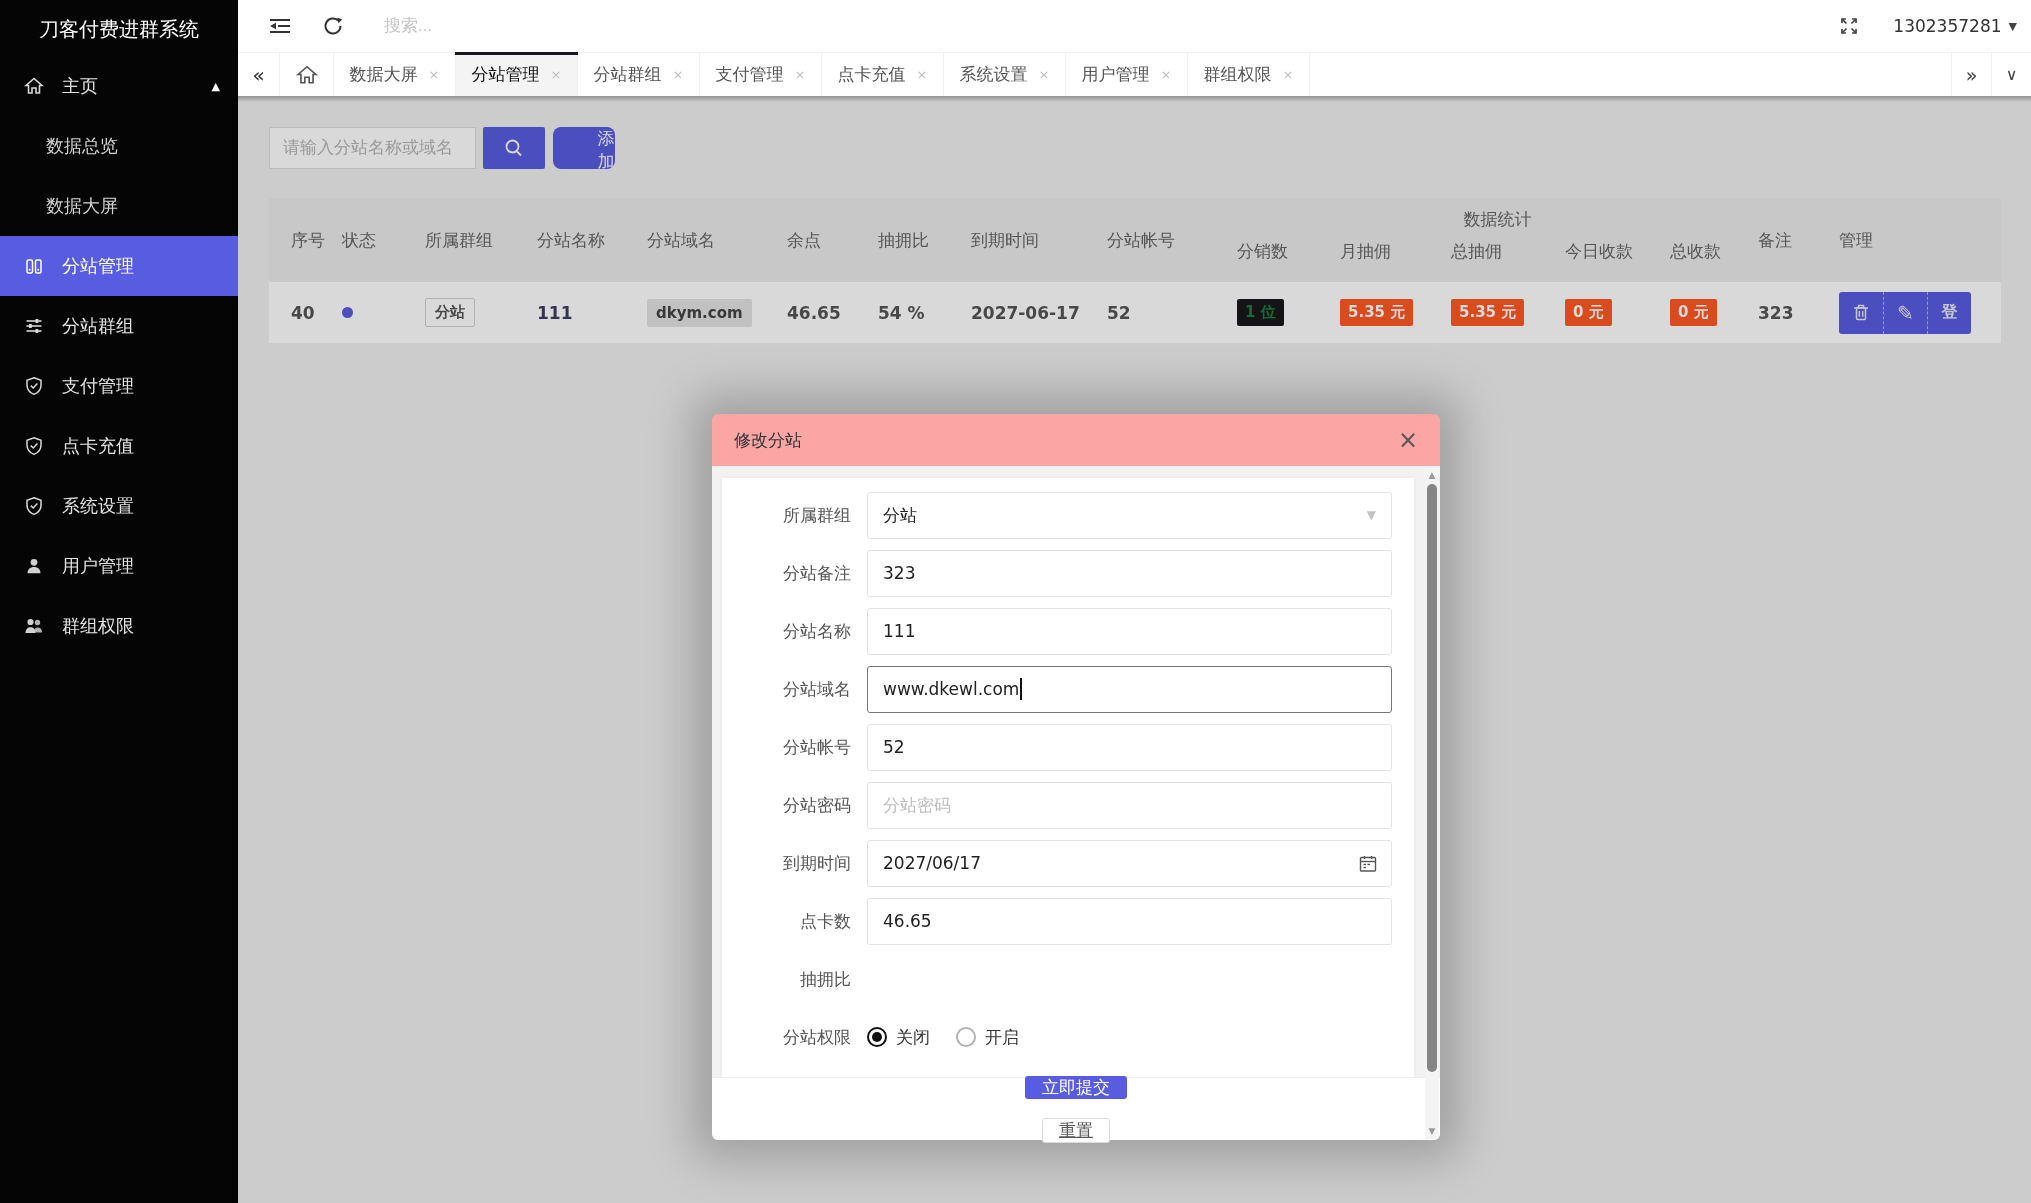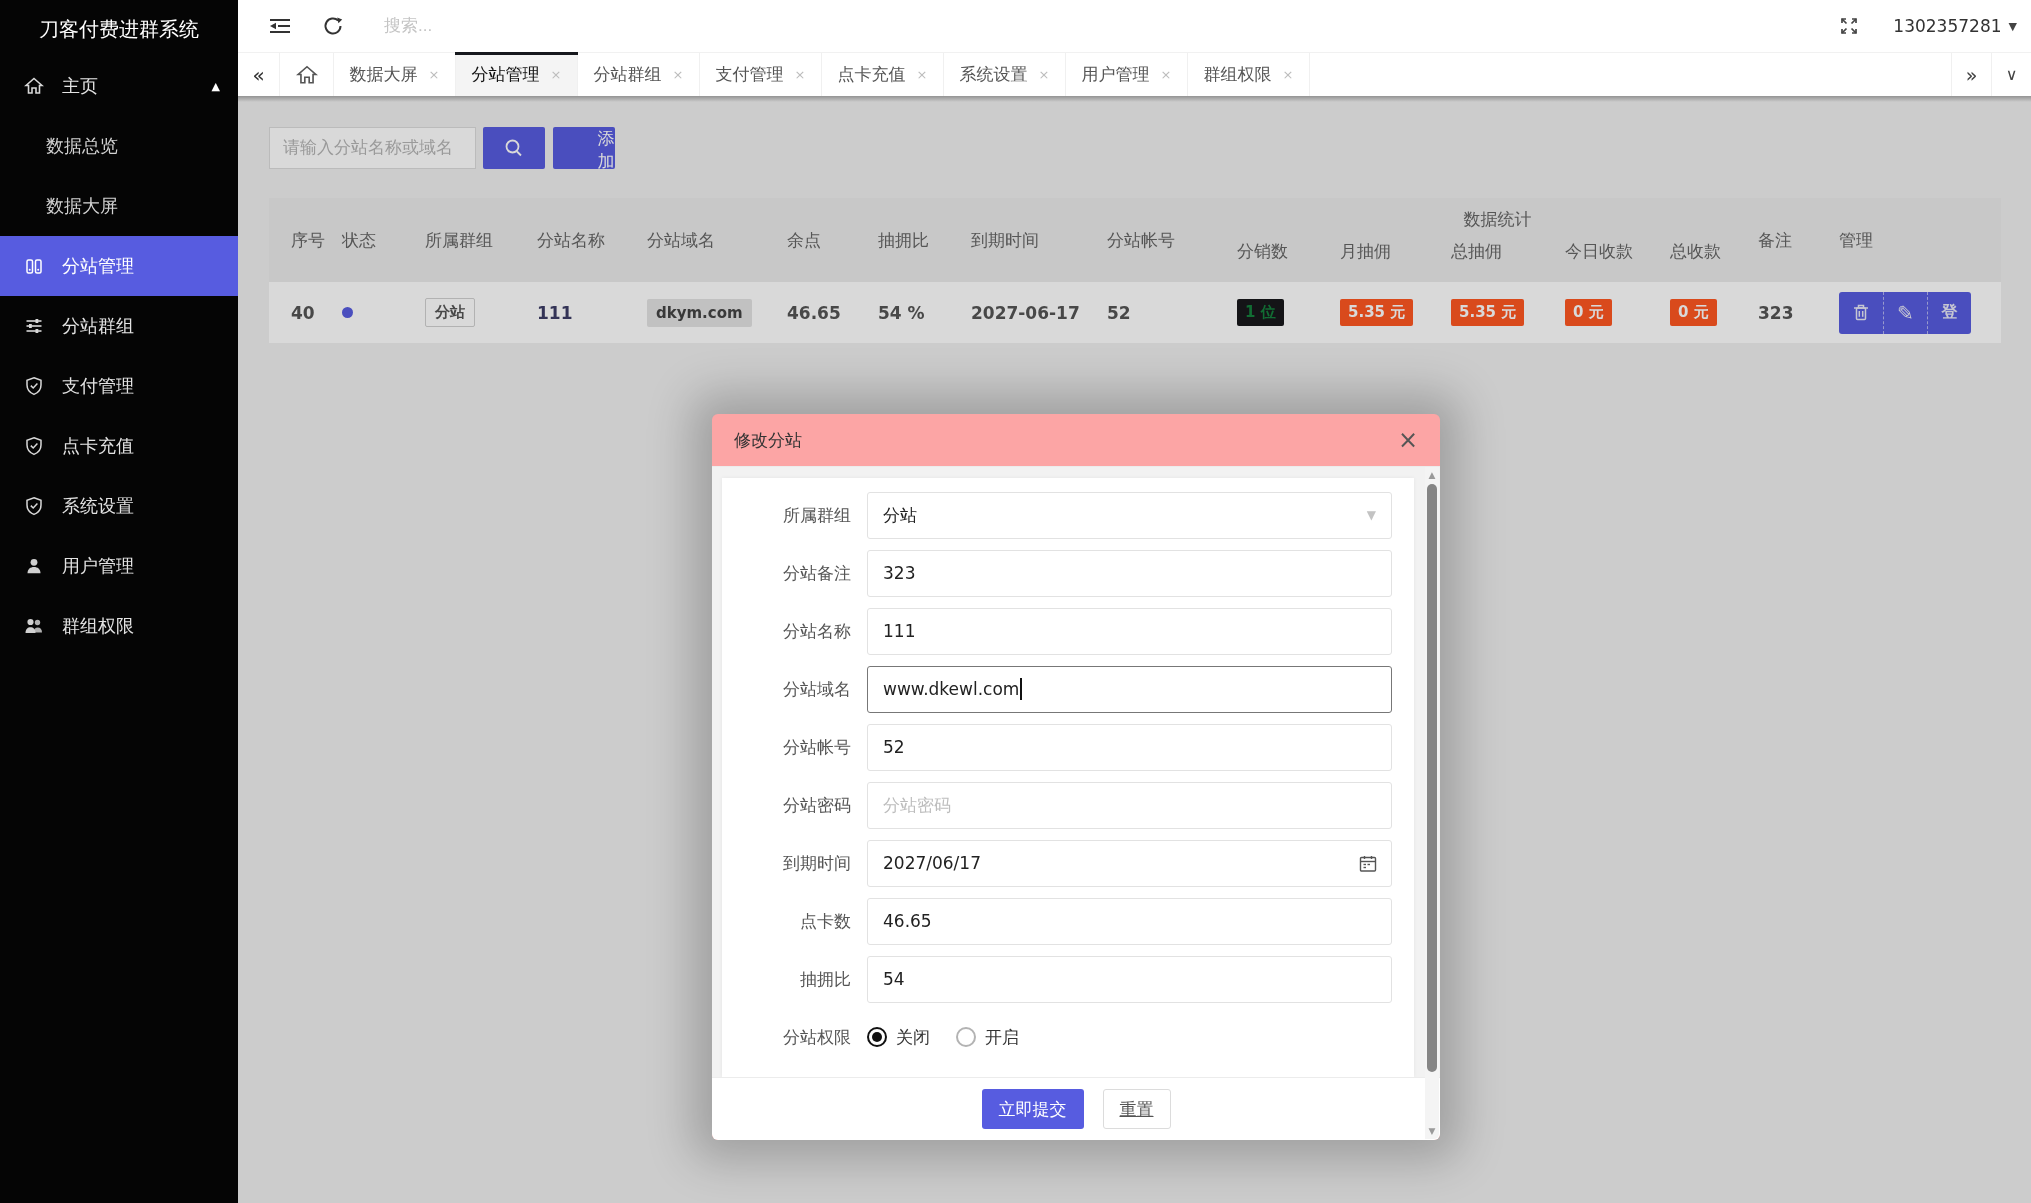--- a/index.html
+++ b/index.html
@@ -39,21 +39,21 @@
   .tab-right .tab-cell { border-right:none; border-left:1px solid #f0f0f0; width:40px; font-size:19px; color:#444; }
 
   
   .content { position:absolute; left:238px; top:96px; width:1793px; height:1107px; background:#f0f0f0; z-index:10; }
   .content::before { content:""; position:absolute; top:0; left:0; right:0; height:6px; background:linear-gradient(rgba(0,0,0,0.28),rgba(0,0,0,0)); }
   .toolbar { position:absolute; left:31px; top:31px; display:flex; align-items:center; }
   .search-input { width:207px; height:42px; border:1px solid #dcdcdc; background:#fff; padding:0 13px; font-size:17px; color:#333; outline:none; }
   .search-input::placeholder { color:#b5b5b5; }
   .btn { border:none; cursor:pointer; font-family:inherit; }
   .btn-search { width:62px; height:42px; background:var(--accent); margin-left:7px; border-radius:2px; display:flex; align-items:center; justify-content:center; }
-  .btn-add { width:62px; height:42px; background:var(--accent); color:#fff; margin-left:8px; border-radius:2px; font-size:17px;padding-left:44px; }
+  .btn-add { width:62px; height:42px; background:var(--accent); color:#fff; margin-left:8px; border-radius:8px; font-size:17px;padding-left:44px; }
 
   .table { position:absolute; left:31px; top:102px; width:1732px; background:#fff; }
   .thead { height:84px; background:#ececec; display:flex; color:#666; font-size:17px; }
   .th { display:flex; align-items:center; }
   .th-group { display:flex; flex-direction:column; }
   .th-group-title { height:42px; display:flex; align-items:center; justify-content:center; }
   .th-group-cols { height:42px; display:flex; }
   .th-group-cols .th { align-items:flex-start; }
   .trow { height:61px; display:flex; align-items:center; background:#fff; color:#555; font-size:17px;font-weight:bold; }
   .c1{width:73px;} .c2{width:83px;} .c3{width:112px;} .c4{width:110px;} .c5{width:140px;}
@@ -89,21 +89,21 @@
   .fctrl.focused { border-color:#777; }
   .fctrl .ph { color:#bdbdbd; }
   .sel-caret { position:absolute; right:15px; font-size:12px; color:#c3c3c3; }
   .date-icn { position:absolute; right:13px; top:13px; }
   .cursor { display:inline-block; width:2px; height:22px; background:#111; margin-left:1px; vertical-align:middle; }
   .radio { display:flex; align-items:center; gap:9px; margin-right:26px; font-size:17px; color:#333; cursor:pointer; }
   .rdot { width:20px; height:20px; border-radius:50%; border:2px solid #b3b3b3; position:relative; background:#fff; flex:none; }
   .radio.checked .rdot { border-color:#111; }
   .radio.checked .rdot::after { content:""; position:absolute; left:3px; top:3px; width:10px; height:10px; border-radius:50%; background:#111; }
   .modal-footer { position:absolute; left:0; right:0; bottom:0; height:63px; background:#fff; border-top:1px solid #ececec;
-                  display:flex; align-items:center; justify-content:center; gap:19px; border-radius:0 0 6px 6px; }
+                  display:flex; align-items:center; justify-content:center; gap:19px; border-radius:0 0 6px 6px;flex-direction:column; }
   .btn-submit { width:102px; height:40px; background:var(--accent); color:#fff; border-radius:3px; font-size:17px; }
   .btn-reset { width:68px; height:40px; background:#fff; border:1px solid #dcdcdc; color:#555; border-radius:3px; font-size:17px; cursor:pointer;text-decoration:underline; }
   .mscroll { position:absolute; top:53px; right:1px; bottom:1px; width:14px; background:#f4f4f4; border-radius:0 0 5px 0; z-index:5; }
   .sb-arrow { position:absolute; left:0; right:0; text-align:center; font-size:9px; color:#9a9a9a; }
   .sb-up { top:3px; } .sb-down { bottom:3px; }
   .sb-thumb { position:absolute; left:2px; width:10px; top:17px; height:588px; background:#858585; border-radius:5px; cursor:pointer; }
 
   svg { display:block; }
 </style>
 </head>
@@ -460,23 +460,20 @@
 
       <div class="frow">
         <div class="flabel">点卡数</div>
         <div class="fctrl">
             <span>46.65</span>
           </div>
       </div>
 
       <div class="frow">
         <div class="flabel">抽拥比</div>
-        <div class="fctrl">
-            <span>54</span>
-          </div>
       </div>
 
       <div class="frow">
         <div class="flabel">分站权限</div>
         <span class="radio checked">
           <span class="rdot"></span>
           <span>关闭</span>
         </span>
         <span class="radio">
           <span class="rdot"></span>

